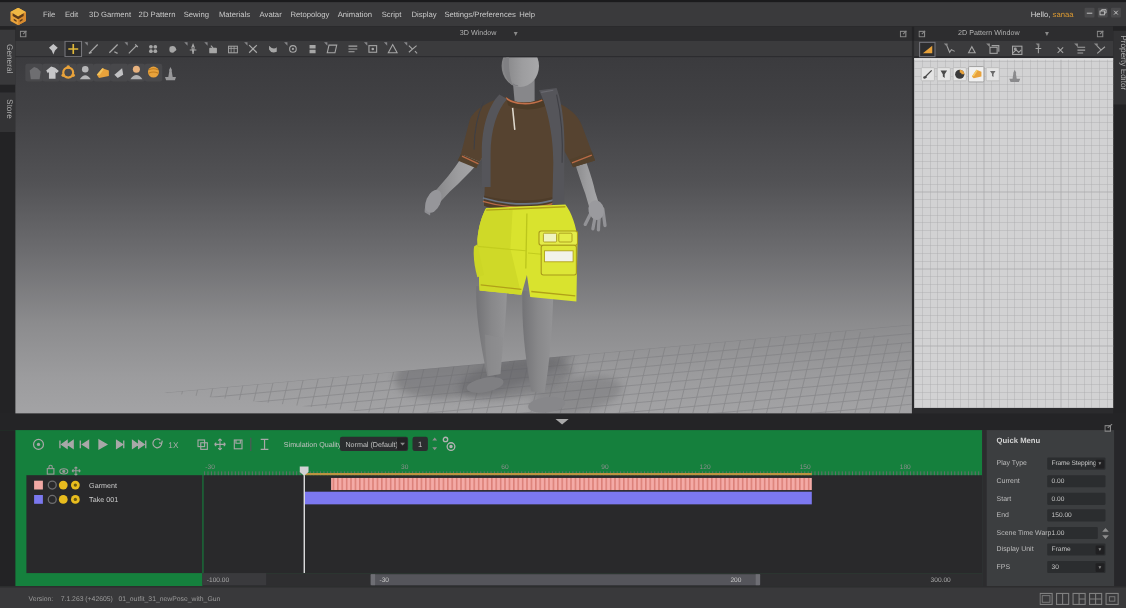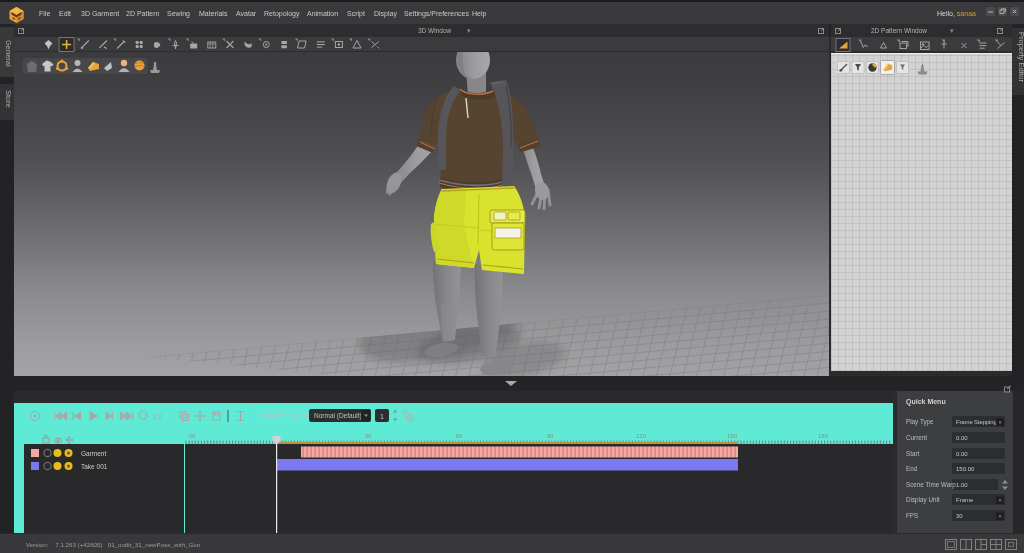--- a/index.html
+++ b/index.html
@@ -42,21 +42,21 @@
       repeating-linear-gradient(0deg, rgba(168,168,170,.38) 0 1px, transparent 1px 7px),
       repeating-linear-gradient(90deg, rgba(168,168,170,.38) 0 1px, transparent 1px 7px); }
   #under2d { left:831px; top:371px; width:181px; height:5px; background:#2b2b2d; }
 
   
   #divider { left:0; top:376px; width:1024px; height:15px; background:#242426; }
   #divider .tri { position:absolute; left:505px; top:5px; width:0; height:0;
     border-left:6px solid transparent; border-right:6px solid transparent; border-top:5px solid #a9a9a9; }
 
   
-  #timeline { left:0; top:403px; width:893px; height:142px; background:#5eead4; }
+  #timeline { left:0; top:391px; width:893px; height:142px; background:#15803d; }
 
   
   #quick { left:893px; top:391px; width:120px; height:142px; background:#3c3e40; border-left:4px solid #2c2c2e; }
   #quick h3 { position:absolute; left:9px; top:7px; font-size:7px; color:#d2d2d2; font-weight:bold; }
   #quick .lbl { position:absolute; left:9px; font-size:6.3px; color:#bcbcbc; white-space:nowrap; z-index:3; }
   #quick .fld { position:absolute; left:55px; width:53px; height:11px; background:#2b2d2f; border-radius:1px;
     font-size:6px; color:#c4c4c4; padding:2.5px 0 0 4px; white-space:nowrap; overflow:hidden; }
   #quick .dd  { position:absolute; right:1px; top:1.5px; width:8px; height:8px; background:#202022; border-radius:1px;
     color:#8a8a8a; font-size:5px; text-align:center; line-height:8px; }
   #lstrip2 { left:0; top:391px; width:14px; height:142px; background:#232325; }

